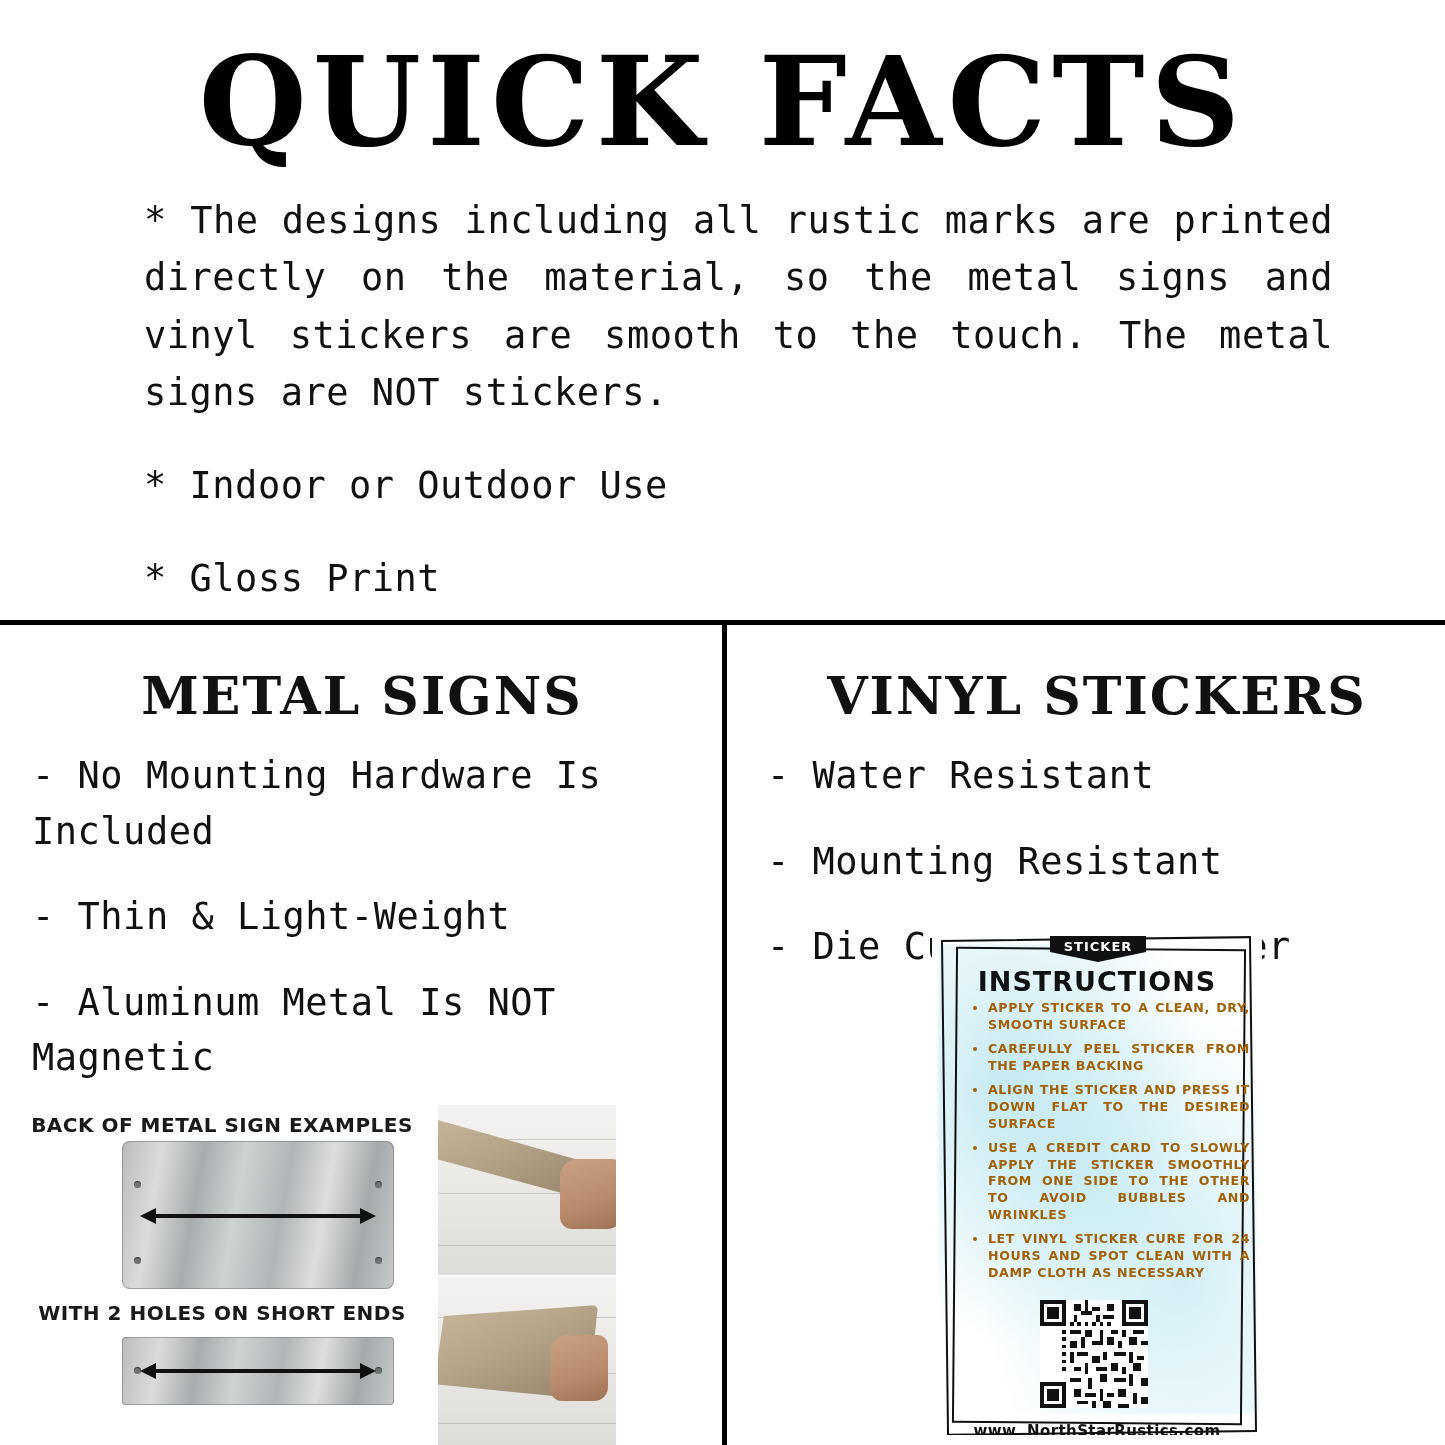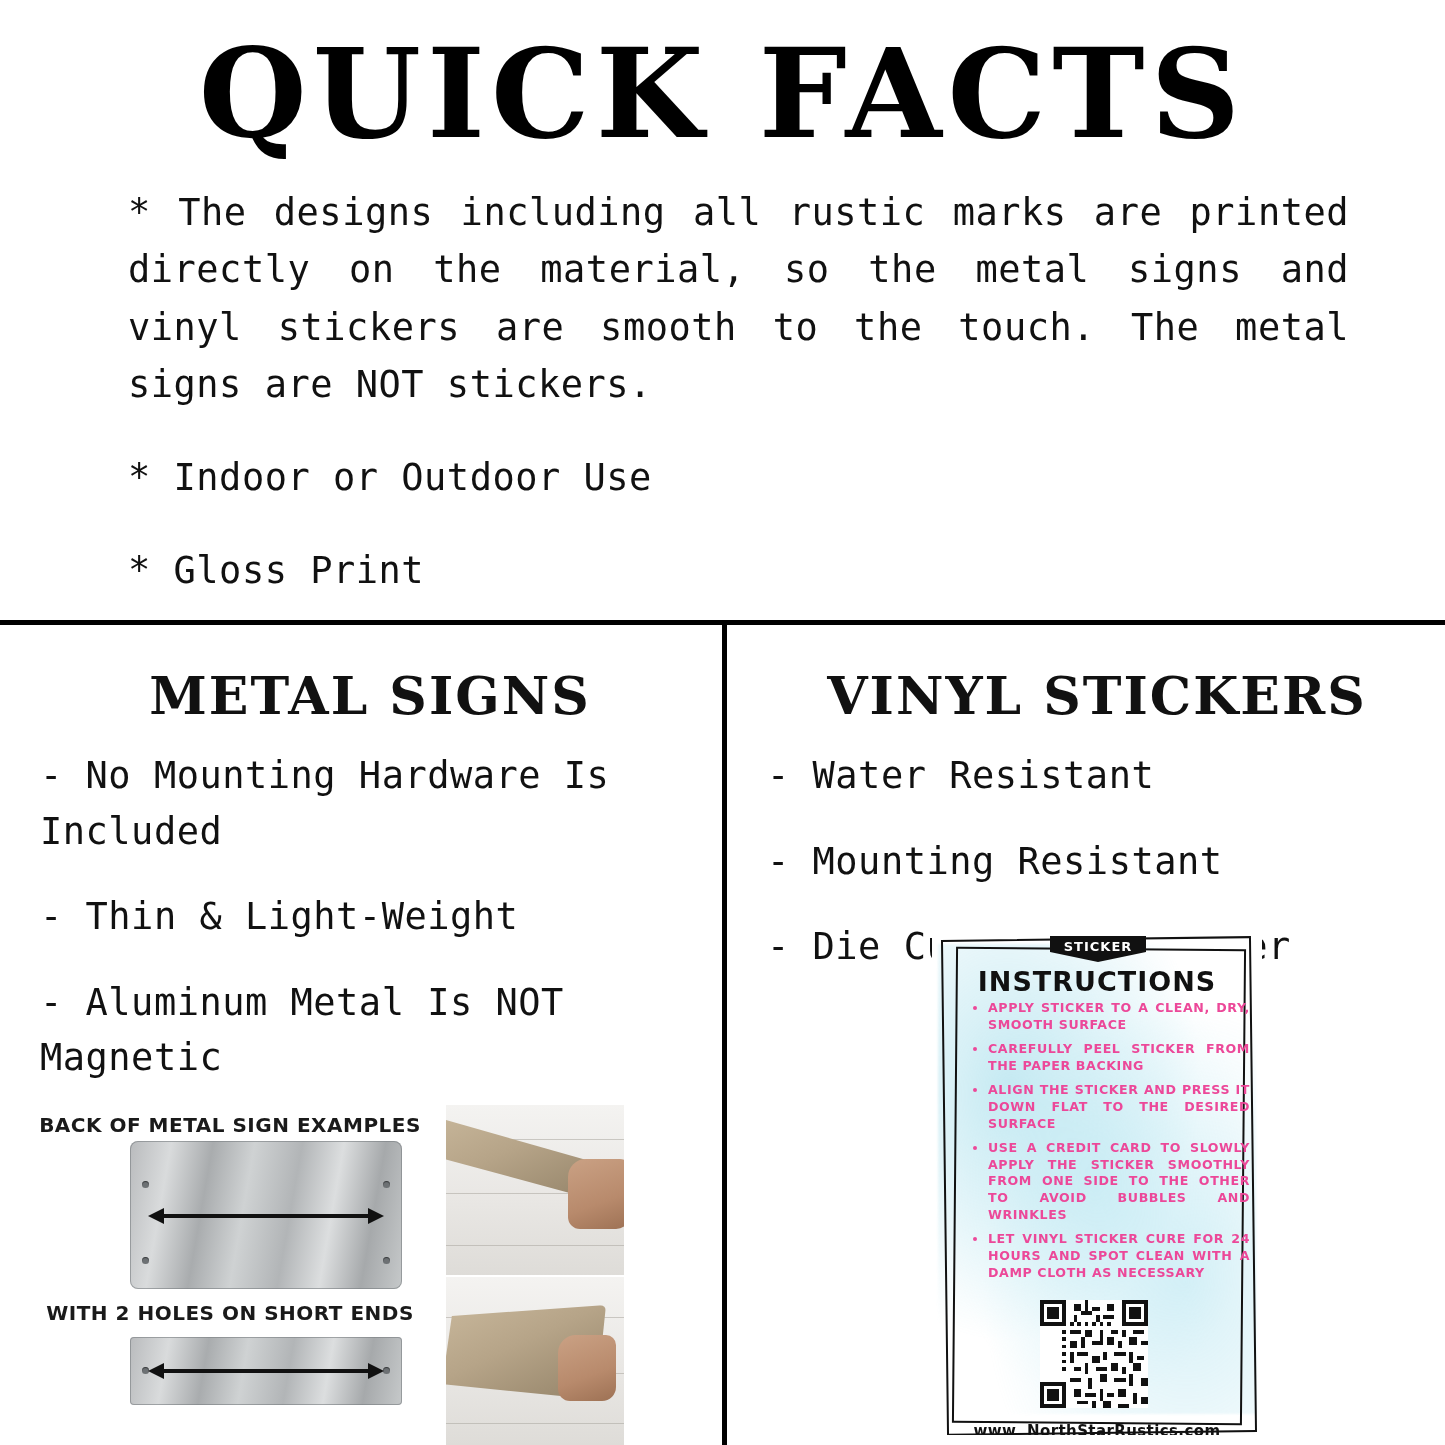--- a/index.html
+++ b/index.html
@@ -28,27 +28,27 @@
     height: 622px;
     box-sizing: border-box;
   }
   .title {
     font-family: "DejaVu Serif", serif;
     font-weight: bold;
     font-size: 124px;
     letter-spacing: 6px;
     text-align: center;
     line-height: 1;
-    margin: 8px;
-    padding-top: 24px;
+    margin: 0;
+    padding-top: 40px;
     color: #000;
     white-space: nowrap;
   }
   .facts {
-    margin: 0;
+    margin: 16px;
     padding: 0 96px 0 128px;
   }
   .fact-main {
     font-size: 37px;
     line-height: 1.55;
     text-align: justify;
     margin-top: 28px;
     letter-spacing: 0.5px;
   }
   .fact-line {
@@ -77,21 +77,21 @@
   }
 
   
   .col {
     position: absolute;
     top: 625px;
     width: 722px;
     height: 820px;
     box-sizing: border-box;
   }
-  .col-left { left: 12px; padding: 28px 34px 0 28px; }
+  .col-left { left: 4px; padding: 28px 34px 0 28px; }
   .col-right { left: 727px; padding: 28px 22px 0 40px; }
 
   .col-title {
     font-family: "DejaVu Serif", serif;
     font-weight: bold;
     font-size: 52px;
     text-align: center;
     letter-spacing: 2px;
     margin: 12px 0 22px 0;
     white-space: nowrap;
@@ -248,21 +248,21 @@
     list-style: disc;
   }
   .instr-list li {
     font-family: "DejaVu Sans", sans-serif;
     font-weight: bold;
     font-size: 12.6px;
     line-height: 1.32;
     letter-spacing: 0.6px;
     text-align: justify;
     margin-bottom: 8px;
-    color: #ec4899;
+    color: #a16207;
   }
   .qr {
     position: absolute;
     left: 108px; top: 370px;
     width: 108px; height: 108px;
   }
   .url {
     position: absolute;
     left: 0; top: 492px;
     width: 330px;

